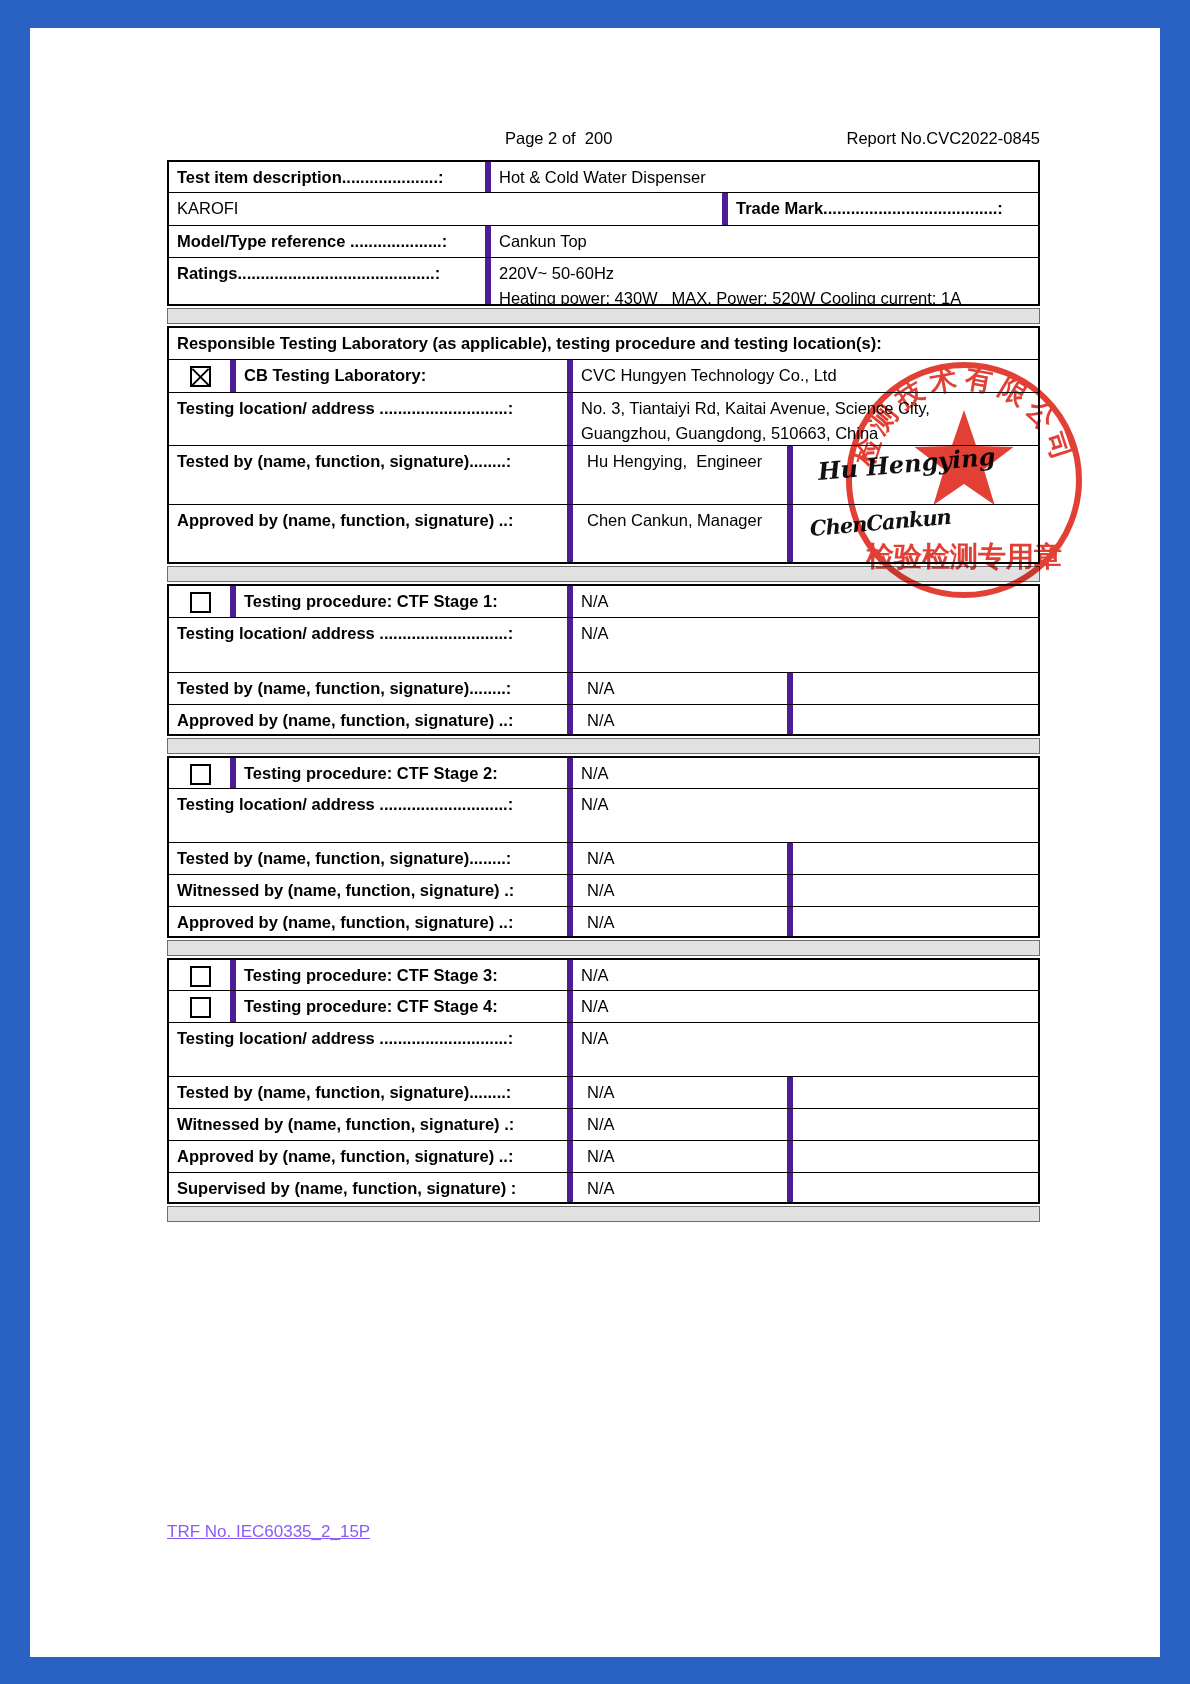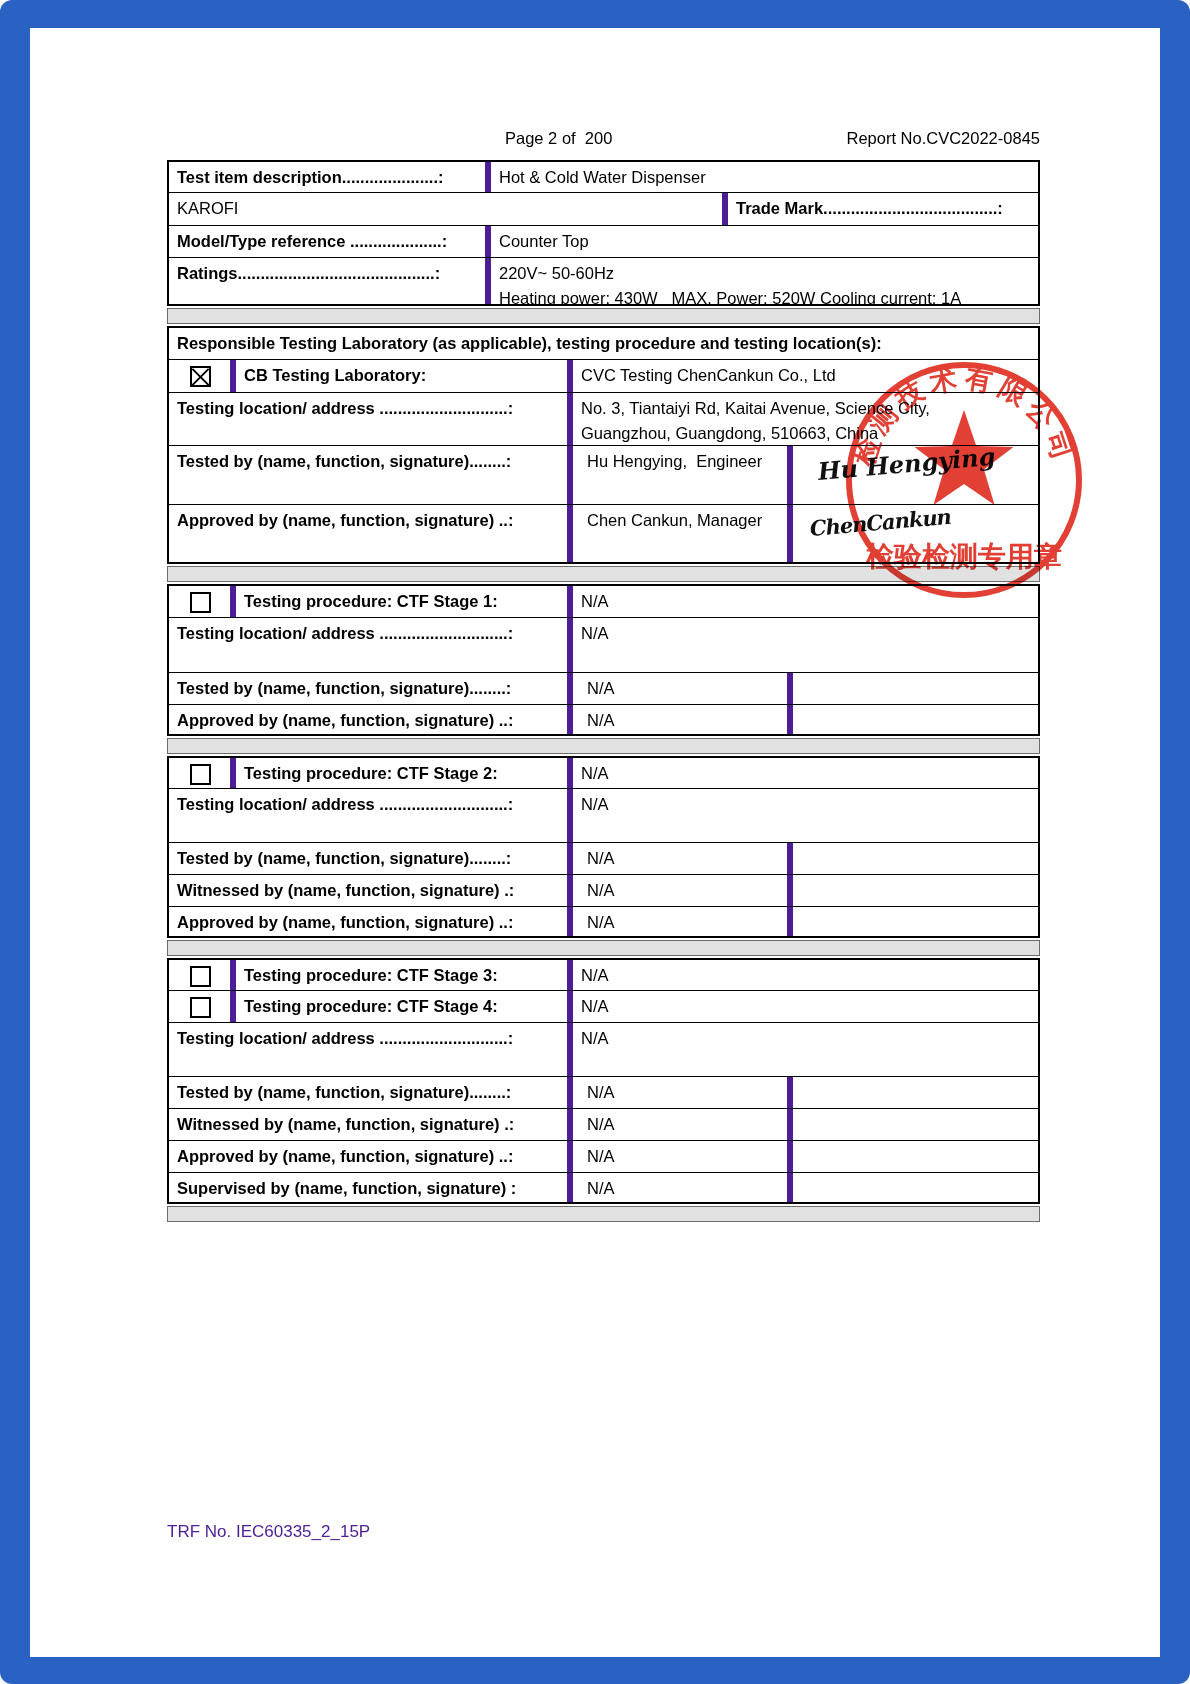--- a/index.html
+++ b/index.html
@@ -1,16 +1,16 @@
 <!DOCTYPE html>
 <html><head>
 <meta charset="utf-8">
 <style>
   html,body{margin:0;padding:0;background:#fff;}
-  .frame{position:relative;width:1190px;height:1684px;background:#2a62c3;overflow:hidden;border-radius:12px;}
+  .frame{position:relative;width:1190px;height:1684px;background:#2a62c3;overflow:hidden;}
   .paper{position:absolute;left:30px;top:28px;width:1130px;height:1629px;background:#ffffff;}
   .doc{position:absolute;left:137px;top:98px;width:873px;color:#000;
        font-family:"Liberation Sans", sans-serif;font-size:16.5px;line-height:25px;}
   .header-row{position:relative;height:34px;}
   .pageno{position:absolute;left:338px;top:0;white-space:pre;}
   .reportno{position:absolute;right:0;top:0;}
 
   .tbl{border:2px solid #000;box-sizing:border-box;background:#fff;}
   .tr{display:flex;box-sizing:border-box;}
   .tr + .tr{border-top:1px solid #000;}
@@ -40,21 +40,21 @@
   .sig{display:inline-block;font-family:"DejaVu Serif", serif;font-style:italic;font-weight:bold;
        transform:rotate(-5deg);transform-origin:left bottom;color:#111;}
   .sig-tested{font-size:24px;margin:10px 0 0 18px;}
   .sig-approved{font-size:21px;margin:8px 0 0 10px;letter-spacing:-1px;}
 
   .stamp{position:absolute;left:798px;top:316px;width:272px;height:272px;
          opacity:0.9;mix-blend-mode:multiply;pointer-events:none;z-index:5;}
   .stamp text{font-family:"DejaVu Sans", sans-serif;font-weight:bold;}
 
   .footer{position:absolute;left:137px;top:1494px;font-family:"Liberation Sans", sans-serif;
-          font-size:17px;color:#4c1d95;}
+          font-size:17px;color:#8b5cf6;text-decoration:underline;}
 </style>
 </head>
 <body>
 
 <div class="frame">
  <div class="paper">
 
   <div class="doc">
 
     <div class="header-row">
@@ -66,21 +66,21 @@
       <div class="tr h30">
         <div class="td lab w-label1">Test item description.....................:</div>
         <div class="td val w-rest">Hot &amp; Cold Water Dispenser</div>
       </div>
       <div class="tr h33">
         <div class="td val w-rest">KAROFI</div>
         <div class="td lab w-label1">Trade Mark......................................:</div>
       </div>
       <div class="tr h32">
         <div class="td lab w-label1">Model/Type reference ....................:</div>
-        <div class="td val w-rest">Counter Top</div>
+        <div class="td val w-rest">Cankun Top</div>
       </div>
       <div class="tr h61">
         <div class="td lab w-label1">Ratings...........................................:</div>
         <div class="td w-rest">
           <div class="val">220V~ 50-60Hz</div>
           <div class="val">Heating power: 430W   MAX. Power: 520W Cooling current: 1A</div>
         </div>
       </div>
     </div>
 
@@ -88,21 +88,21 @@
 
     <div class="tbl">
       <div class="tr h31">
         <div class="td lab w-rest">Responsible Testing Laboratory (as applicable), testing procedure and testing location(s):</div>
       </div>
       <div class="tr h33">
         <div class="td w-cb">
           <div class="checkbox checked"></div>
         </div>
         <div class="td lab w-label2">CB Testing Laboratory:</div>
-        <div class="td val w-rest">CVC Testing ChenCankun Co., Ltd</div>
+        <div class="td val w-rest">CVC Hungyen Technology Co., Ltd</div>
       </div>
       <div class="tr h53">
         <div class="td lab w-labelfull">Testing location/ address ............................:</div>
         <div class="td w-rest">
           <div class="val">No. 3, Tiantaiyi Rd, Kaitai Avenue, Science City,</div>
           <div class="val">Guangzhou, Guangdong, 510663, China</div>
         </div>
       </div>
       <div class="tr h59">
         <div class="td lab w-labelfull">Tested by (name, function, signature)........:</div>

